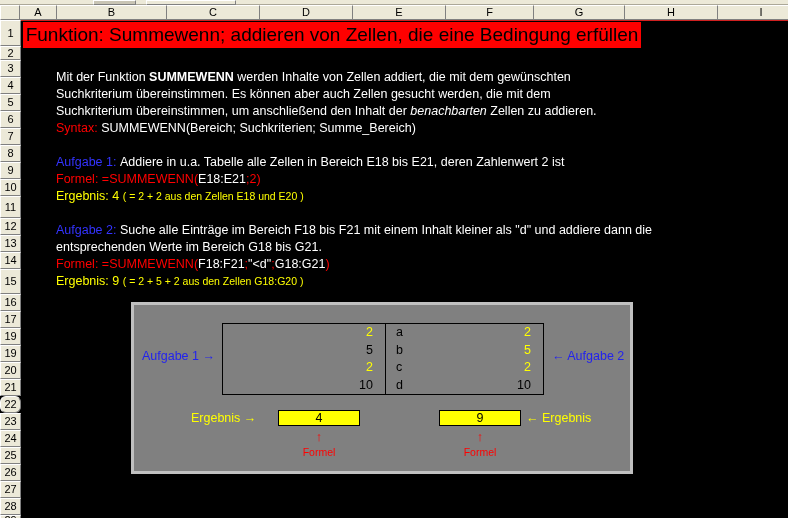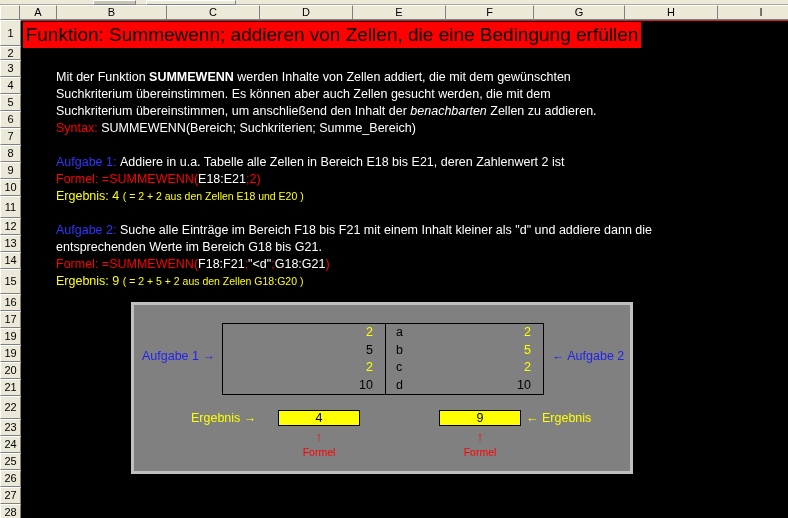--- a/index.html
+++ b/index.html
@@ -277,21 +277,21 @@
       <div class="row-head" style="height: 17px;">12</div>
       <div class="row-head" style="height: 17px;">13</div>
       <div class="row-head" style="height: 17px;">14</div>
       <div class="row-head" style="height: 25px;">15</div>
       <div class="row-head" style="height: 17px;">16</div>
       <div class="row-head" style="height: 17px;">17</div>
       <div class="row-head" style="height: 17px;">19</div>
       <div class="row-head" style="height: 17px;">19</div>
       <div class="row-head" style="height: 17px;">20</div>
       <div class="row-head" style="height: 17px;">21</div>
-      <div class="row-head" style="height: 23px;">22</div>
+      <div class="row-head" style="height: 17px; border-radius: 6px;">22</div>
       <div class="row-head" style="height: 17px;">23</div>
       <div class="row-head" style="height: 17px;">24</div>
       <div class="row-head" style="height: 17px;">25</div>
       <div class="row-head" style="height: 17px;">26</div>
       <div class="row-head" style="height: 17px;">27</div>
       <div class="row-head" style="height: 17px;">28</div>
       <div class="row-head" style="height: 10px;">29</div>
     </div>
 
   <div id="title-banner">Funktion: Summewenn; addieren von Zellen, die eine Bedingung erfüllen</div>

